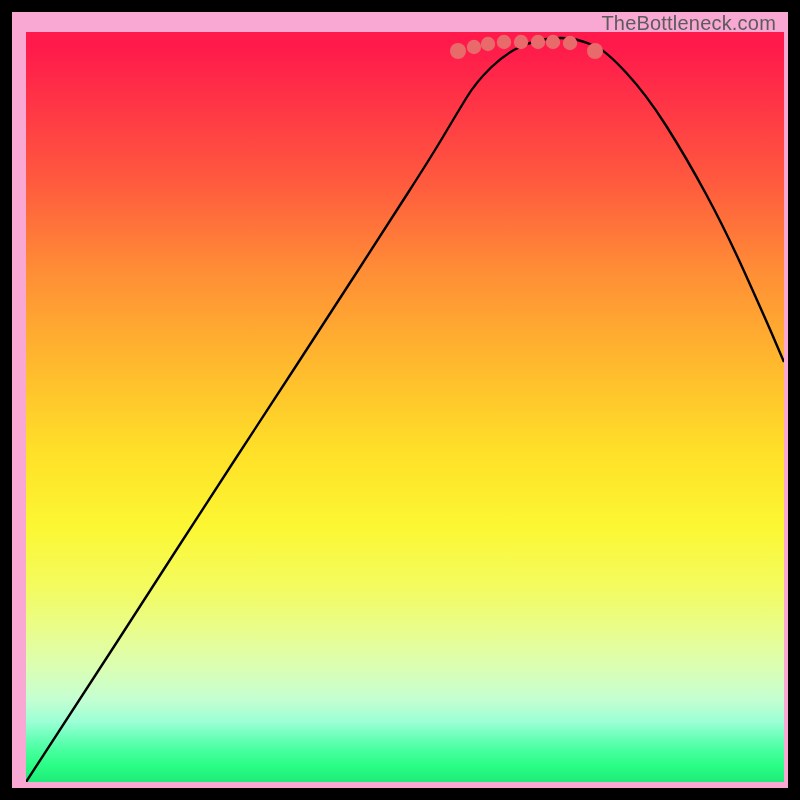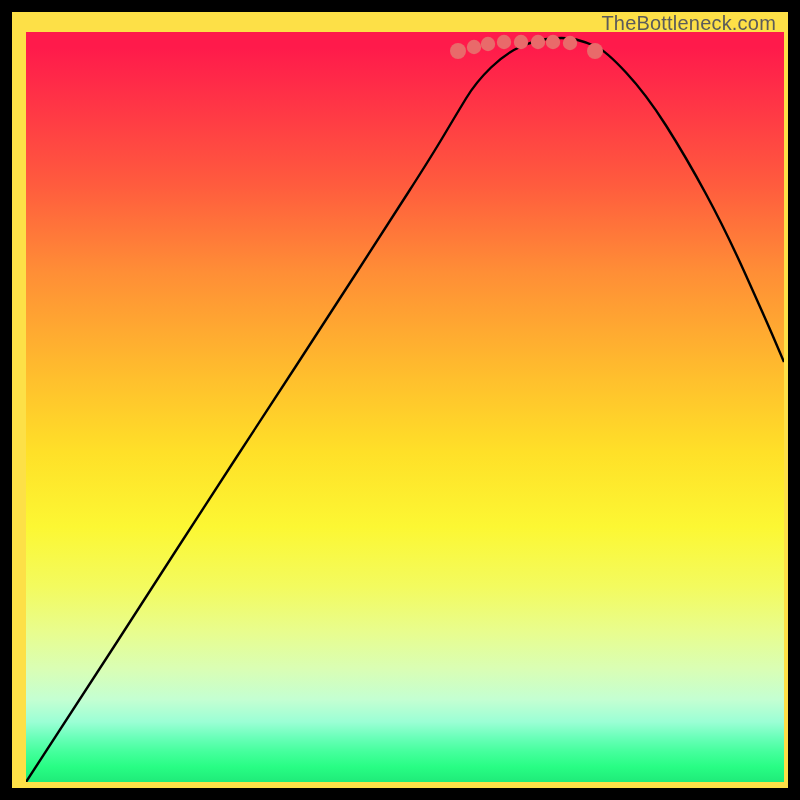--- a/index.html
+++ b/index.html
@@ -10,21 +10,21 @@
     background: #000;
     overflow: hidden;
     font-family: Arial, Helvetica, sans-serif;
   }
   .frame {
     position: absolute;
     left: 12px;
     top: 12px;
     width: 776px;
     height: 776px;
-    background: #fde047;
+    background: #f9a8d4;
   }
   .plot {
     position: absolute;
     left: 14px;
     top: 20px;
     width: 758px;
     height: 750px;
     overflow: hidden;
   }
   .gradient {

